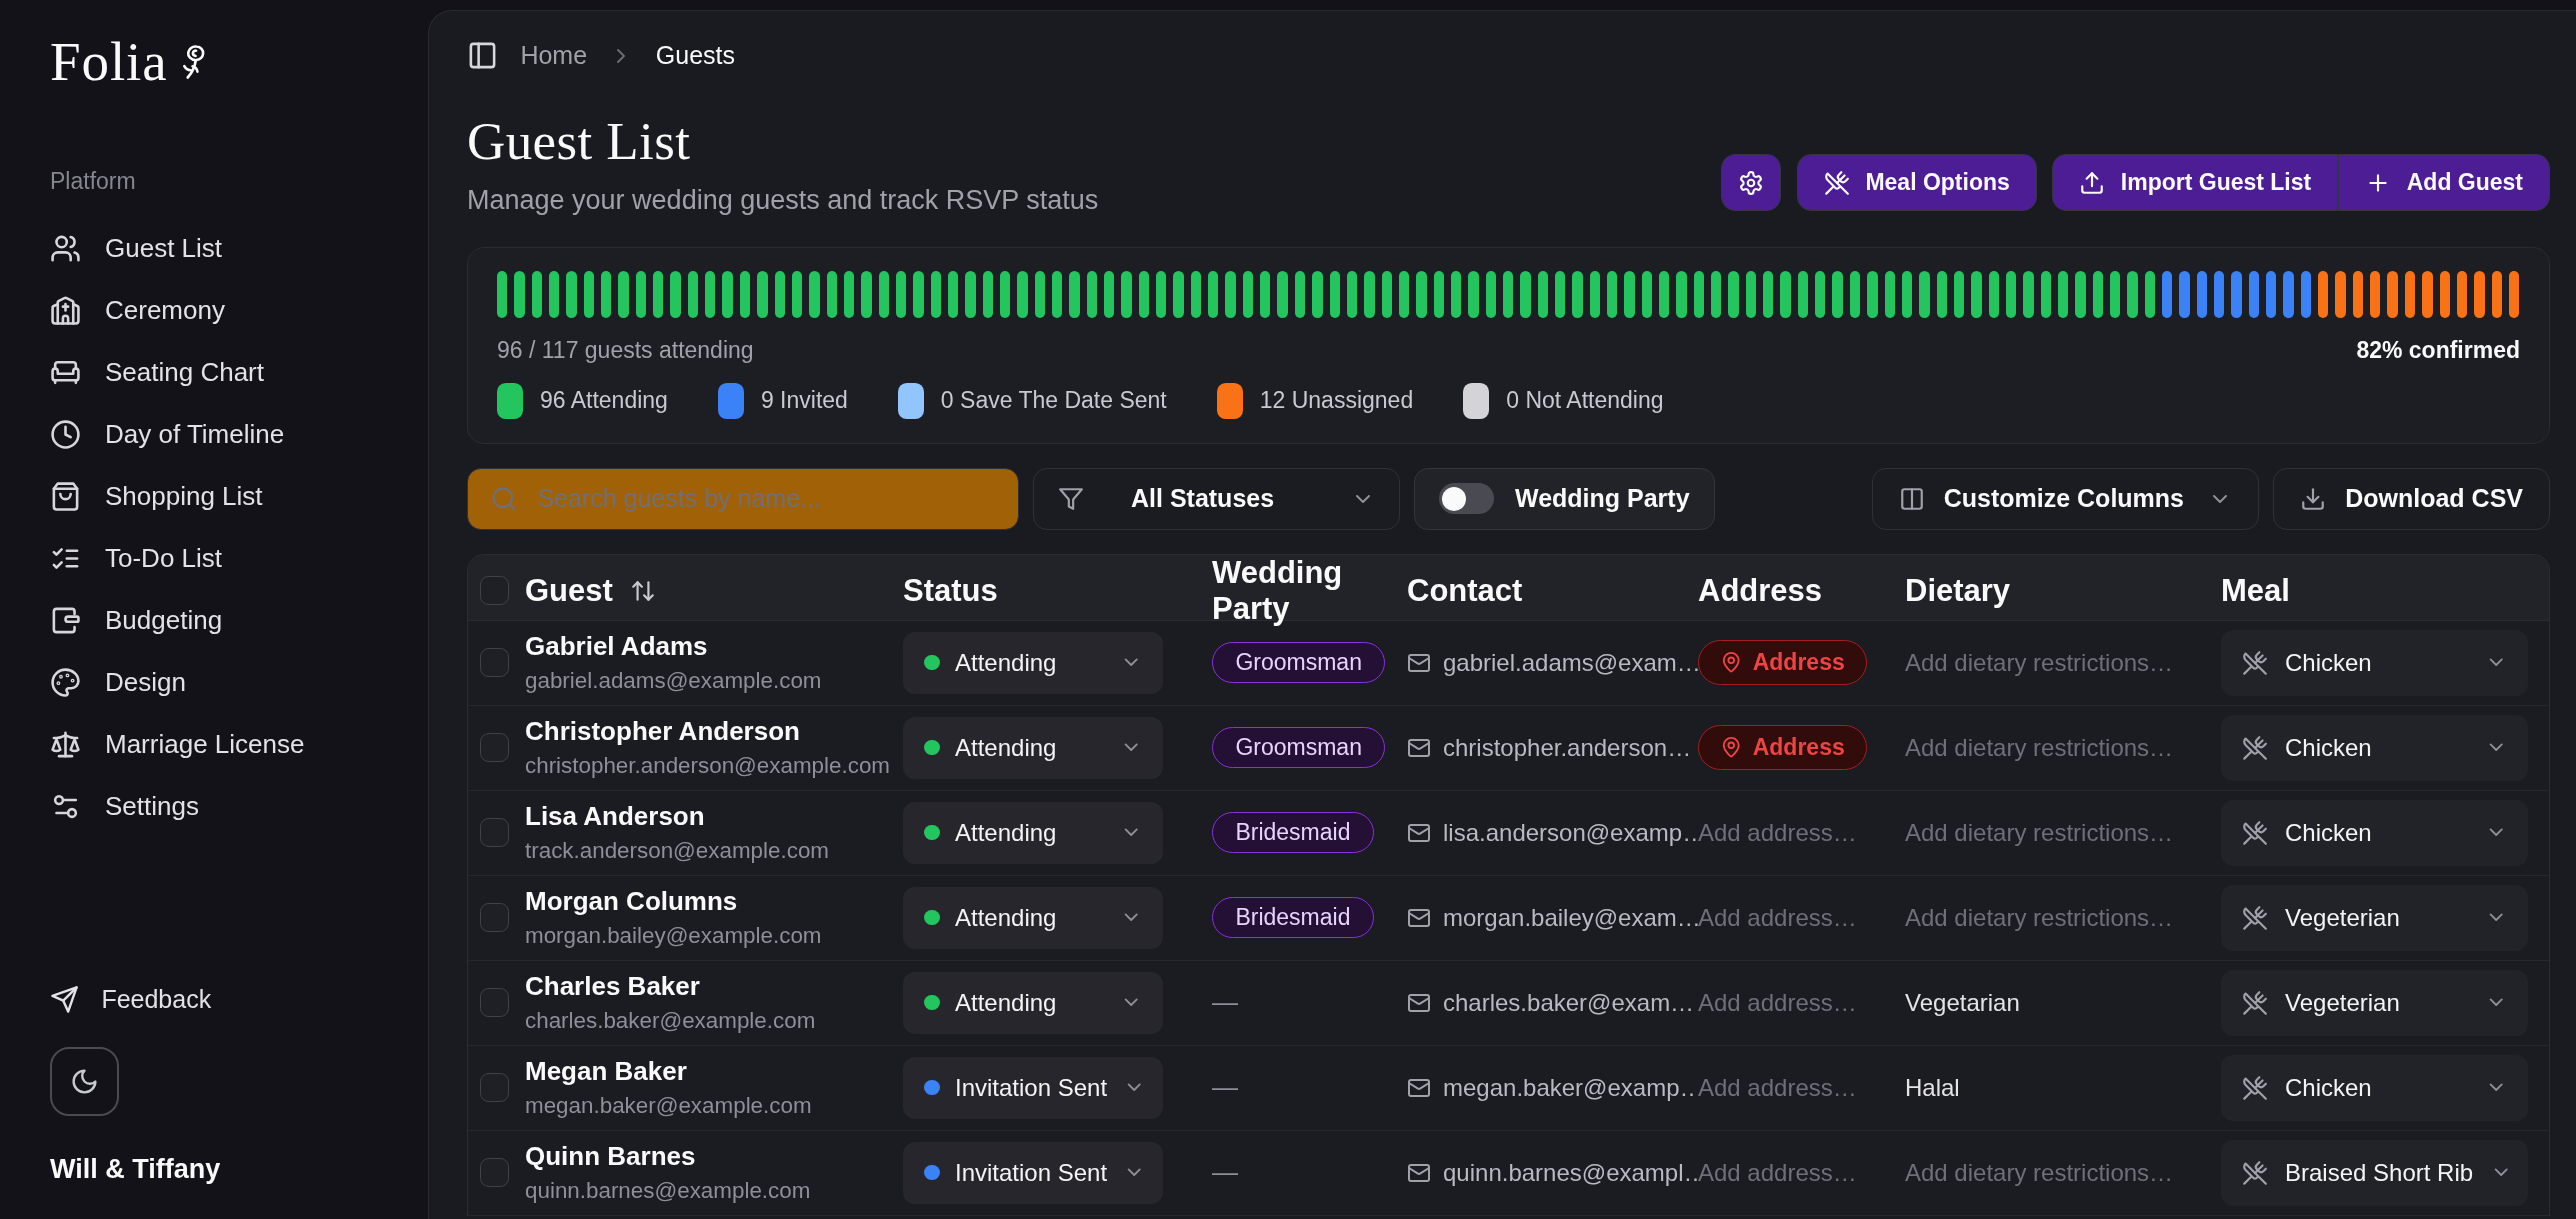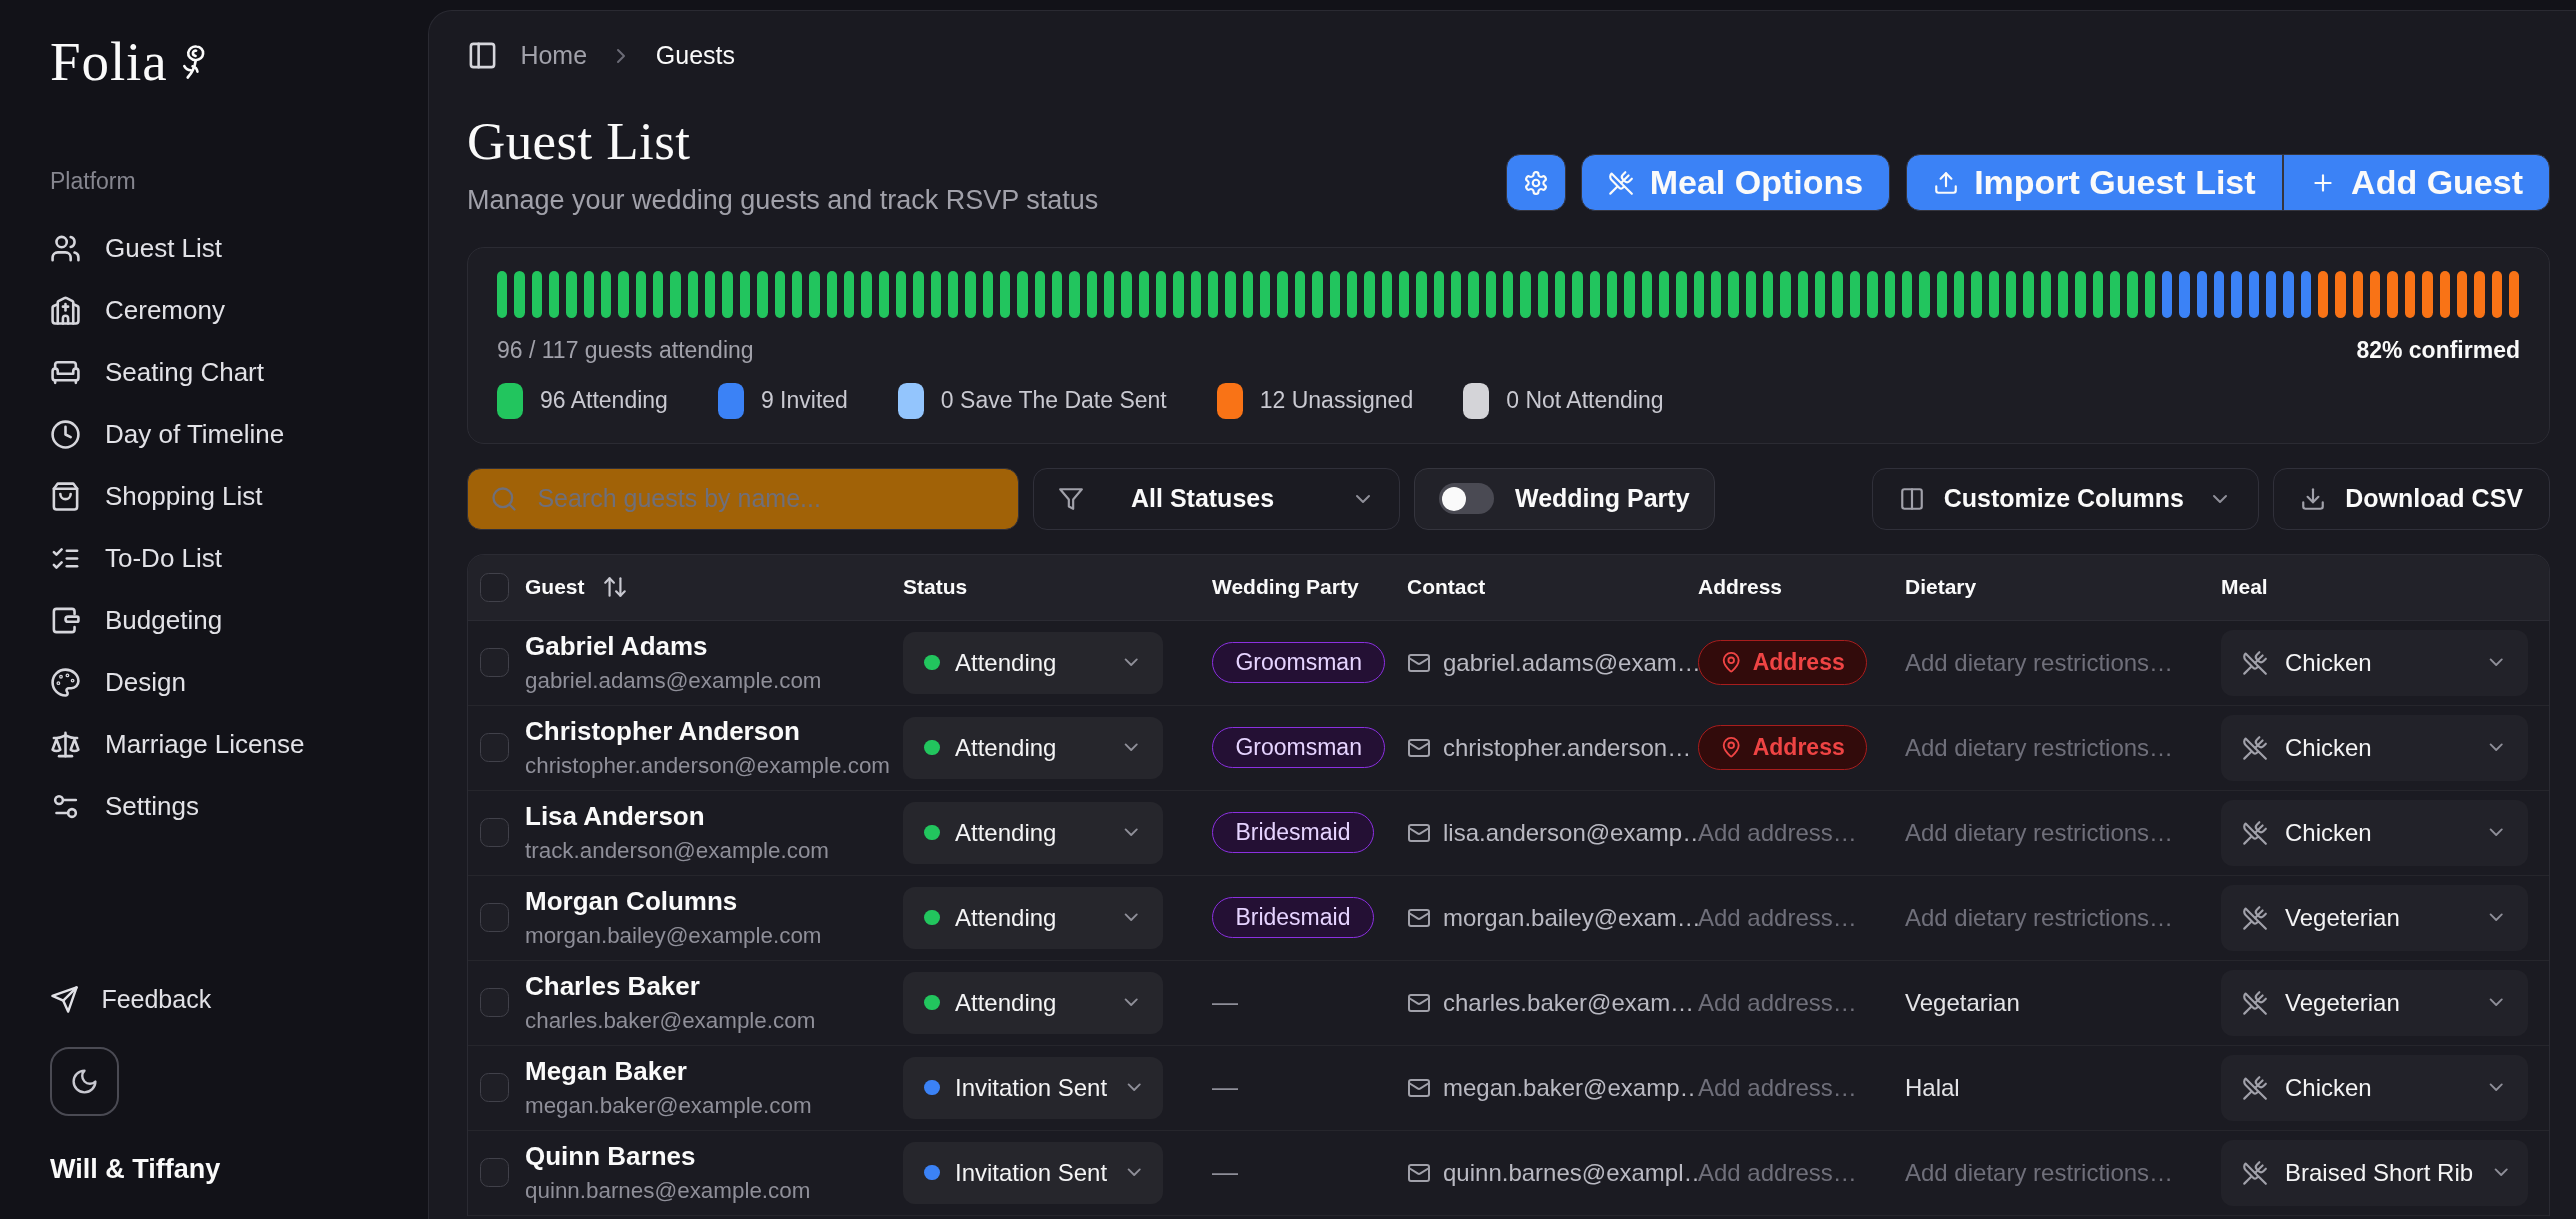--- a/index.html
+++ b/index.html
@@ -35,21 +35,21 @@
   .icon-btn-plain { background:none; border:none; color:#d6d6dc; cursor:pointer; padding:0; }
   .icon-btn-plain svg { width:31px; height:31px; }
   .crumb-sep { color:#6b6b76; }
   .crumb-sep svg { width:24px; height:24px; }
   .crumb-current { color:#fafafa; }
 
   .header-row { margin-top:40px; display:flex; justify-content:space-between; align-items:flex-end; }
   .page-title { font-family:"Liberation Serif", serif; font-size:53px; font-weight:normal; letter-spacing:0.4px; }
   .page-subtitle { margin-top:14px; font-size:27px; color:#a1a1aa; }
   .actions { display:flex; gap:15.5px; align-items:center; margin-bottom:5.2px; }
-  .btn { height:57px; display:flex; align-items:center; gap:15.5px; padding:0 26px; background:#3b82f6; border:1.7px solid #35353e; border-radius:14px; color:#fafafa; font-size:34px; font-weight:600; cursor:pointer; }
+  .btn { height:57px; display:flex; align-items:center; gap:15.5px; padding:0 26px; background:#4c1d95; border:1.7px solid #35353e; border-radius:14px; color:#fafafa; font-size:23px; font-weight:600; cursor:pointer; }
   .btn svg { width:26px; height:26px; }
   .btn.square { width:60px; padding:0; justify-content:center; }
   .btn-group { display:flex; }
   .btn-group .btn:first-child { border-radius:14px 0 0 14px; border-right:0.9px solid #35353e; }
   .btn-group .btn:last-child { border-radius:0 14px 14px 0; border-left:0.9px solid #35353e; }
 
   
   .summary-card { margin-top:31px; background:#1d1d24; border:1.7px solid #2b2b33; border-radius:17px; padding:22.4px 29px 24px; }
   .ticks { display:flex; gap:7px; height:47px; }
   .tick { flex:1; border-radius:85px; }
@@ -73,21 +73,21 @@
   .select-box svg.tail { margin-left:auto; width:24px; height:24px; color:#8f8f99; }
   .toggle-box { height:62px; border:1.7px solid #35353e; background:#222229; border-radius:14px; display:flex; align-items:center; gap:21px; padding:0 24px; cursor:pointer; }
   .switch { width:55px; height:31px; border-radius:85px; background:#4a4a53; position:relative; flex-shrink:0; }
   .switch-knob { position:absolute; left:3.4px; top:3.4px; width:24px; height:24px; border-radius:50%; background:#fafafa; }
   .toggle-label { font-size:25px; font-weight:600; color:#fafafa; }
   .toolbar-spacer { flex:1; }
 
   
   .table-card { margin:24px 26px 0 38px; border:1.7px solid #2b2b33; border-bottom:none; border-radius:17px 17px 0 0; overflow:hidden; background:#1b1b22; }
   .tgrid { display:grid; grid-template-columns:57px 378px 309px 195px 291px 207px 316px 329px 1fr; align-items:center; }
-  .thead { height:66px; background:#222229; border-bottom:1.7px solid #2b2b33; font-size:21px; font-weight:600; color:#fafafa; }
+  .thead { height:66px; background:#222229; border-bottom:1.7px solid #2b2b33; font-size:31px; font-weight:600; color:#fafafa; }
   .th { display:flex; align-items:center; gap:17px; padding-right:17px; }
   .th svg { width:26px; height:26px; color:#c9c9d1; }
   .trow { height:85px; border-bottom:1.7px solid #26262c; }
   .cell { display:flex; align-items:center; padding-right:21px; min-width:0; }
   .cbx { width:29px; height:29px; border:1.7px solid #41414a; border-radius:8.6px; background:#1f1f26; margin-left:12px; cursor:pointer; flex-shrink:0; }
   .guest-cell { display:flex; flex-direction:column; justify-content:center; gap:6px; min-width:0; }
   .guest-name { font-size:26px; font-weight:700; color:#fafafa; white-space:nowrap; }
   .guest-email { font-size:22.4px; color:#8f8f99; white-space:nowrap; }
   .status-pill { width:260px; height:62px; background:#26262c; border-radius:12px; display:flex; align-items:center; padding:0 21px; gap:15.5px; cursor:pointer; }
   .status-dot { width:15.5px; height:15.5px; border-radius:50%; flex-shrink:0; }

